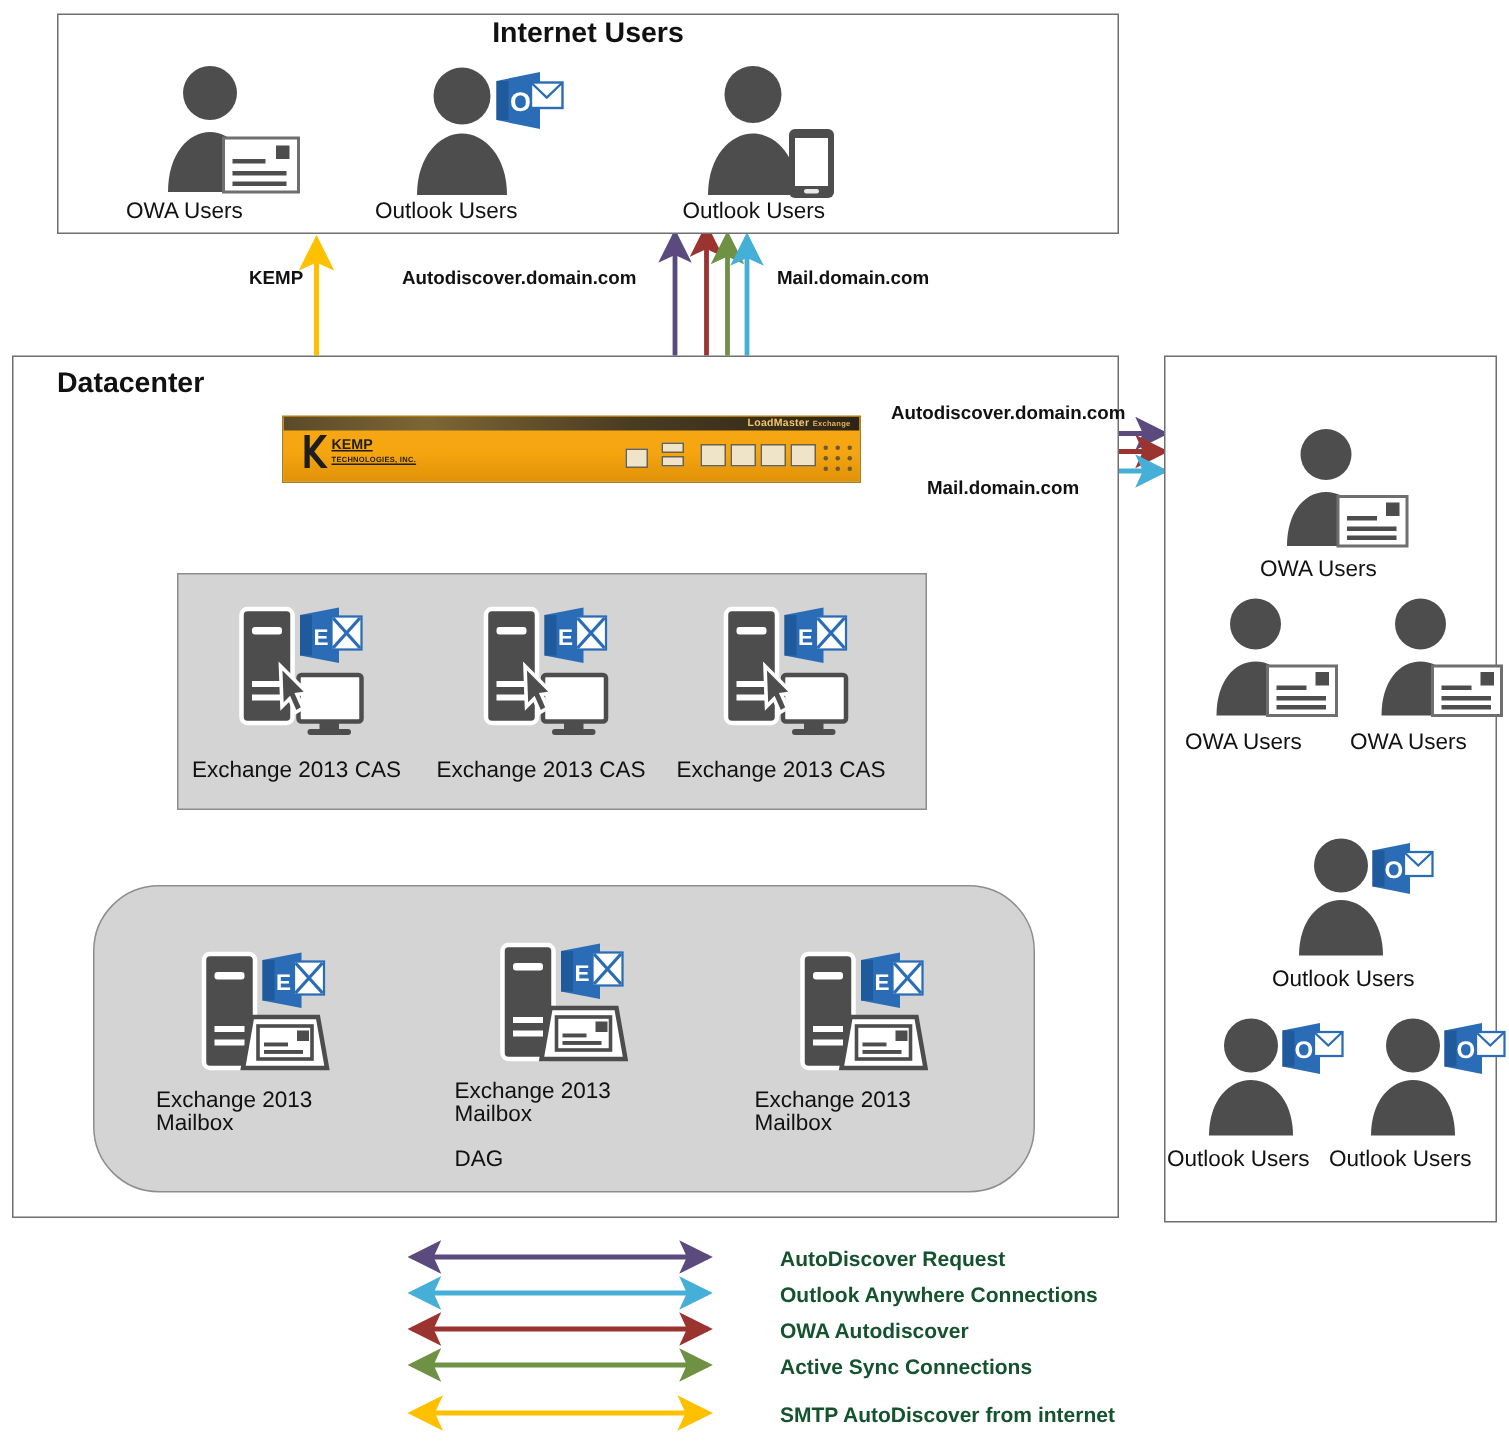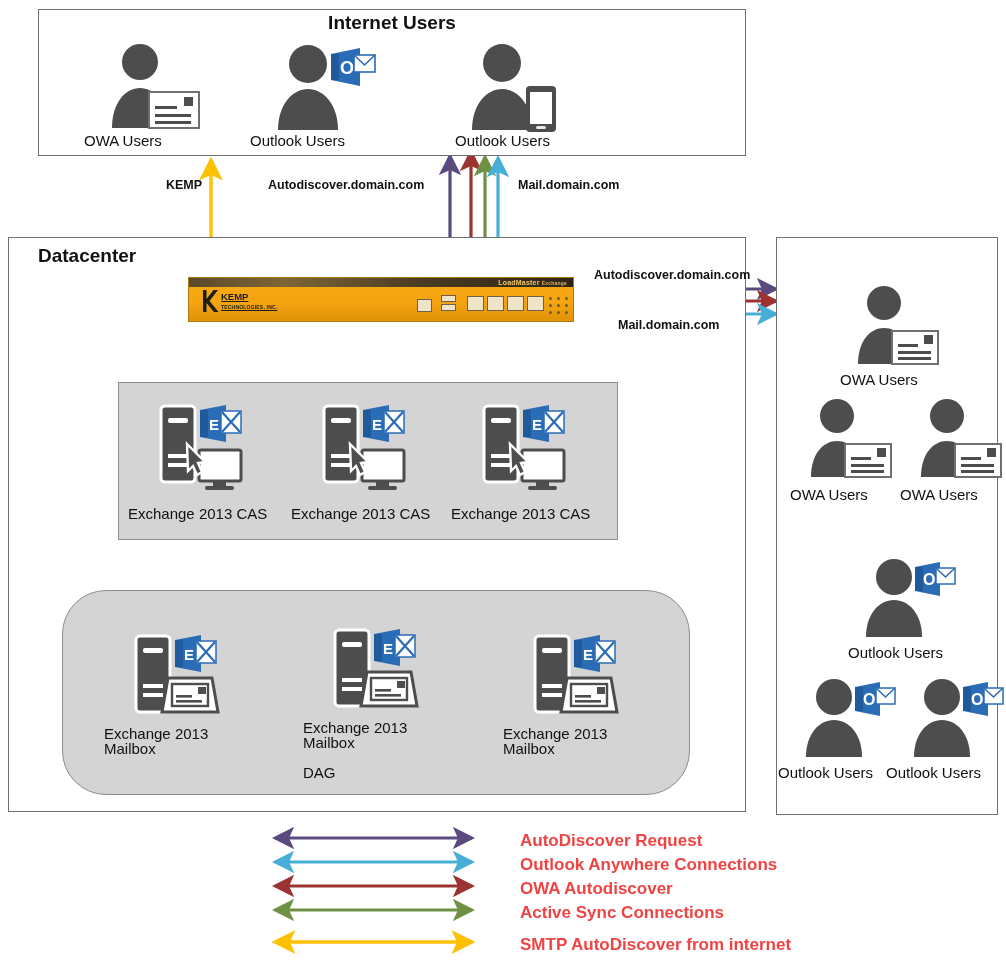--- a/index.html
+++ b/index.html
@@ -6,21 +6,21 @@
   body{width:1006px;height:961px;position:relative;overflow:hidden;
        font-family:"Liberation Sans", sans-serif;color:#111;}
   #stage{position:absolute;left:0;top:0;width:978px;height:961px;}
   .panel{position:absolute;border:1.5px solid #6f6f6f;background:#fff;box-sizing:border-box;}
   .panel-title{position:absolute;font-weight:bold;font-size:19px;color:#111;white-space:nowrap;}
   .grayzone{position:absolute;background:#d4d4d4;border:1px solid #8d8d8d;box-sizing:border-box;}
   .grayzone.rounded{border-radius:44px;}
   .caption{position:absolute;text-align:left;font-size:15px;font-weight:normal;
            color:#111;line-height:15px;white-space:pre-line;}
   .edge-label{position:absolute;font-size:12.5px;font-weight:bold;color:#111;white-space:nowrap;}
-  .legend-label{position:absolute;font-size:17px;font-weight:bold;color:#ef4444;white-space:nowrap;}
+  .legend-label{position:absolute;font-size:14px;font-weight:bold;color:#14532d;white-space:nowrap;}
   .node{position:absolute;}
   svg{display:block;overflow:visible;}
   #vec{position:absolute;left:0;top:0;width:1006px;height:961px;pointer-events:none;}
   .kemp{position:absolute;border:1px solid #b07c10;box-sizing:border-box;
         background:linear-gradient(#f6a816,#f5a50f 55%,#e09208);overflow:hidden;}
   .kemp-top{position:absolute;left:0;top:0;right:0;height:9px;
             background:linear-gradient(90deg,#5a4a2a 0%,#7d6635 25%,#4a3c22 60%,#2d2416 100%);}
   .kemp-lm{position:absolute;right:6px;top:0px;font-size:7px;font-weight:bold;color:#f2c76a;
            letter-spacing:.2px;line-height:9px;}
   .kemp-lm i{font-size:5px;font-style:normal;color:#e2b25e;}

